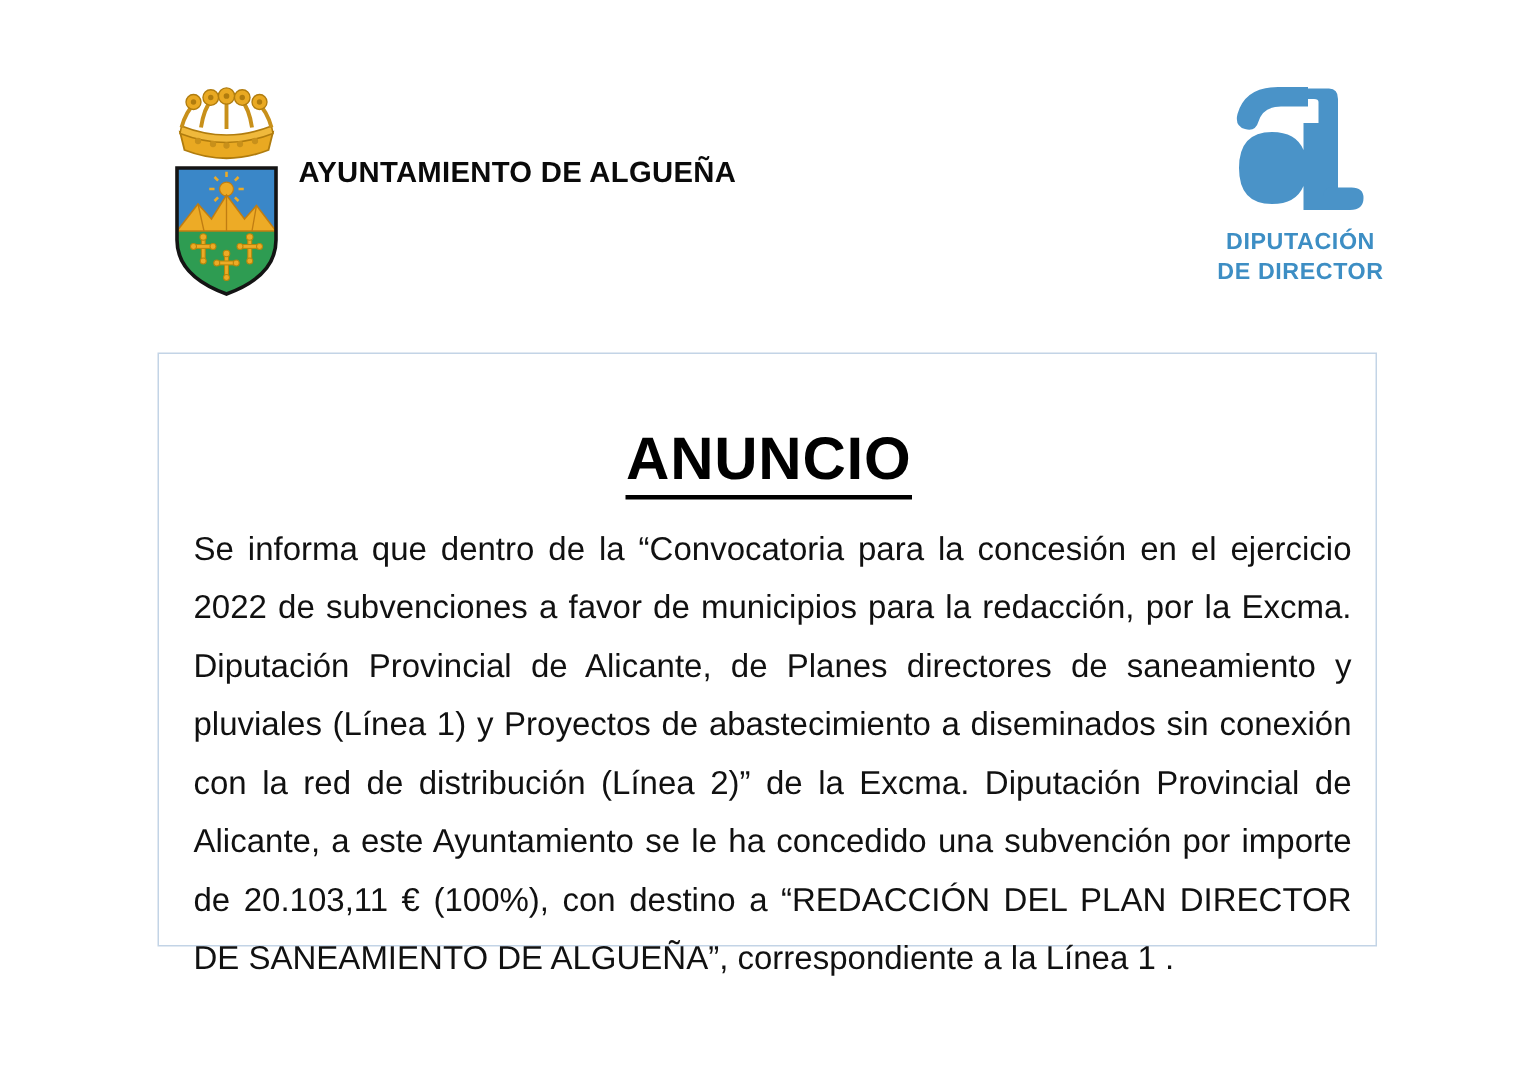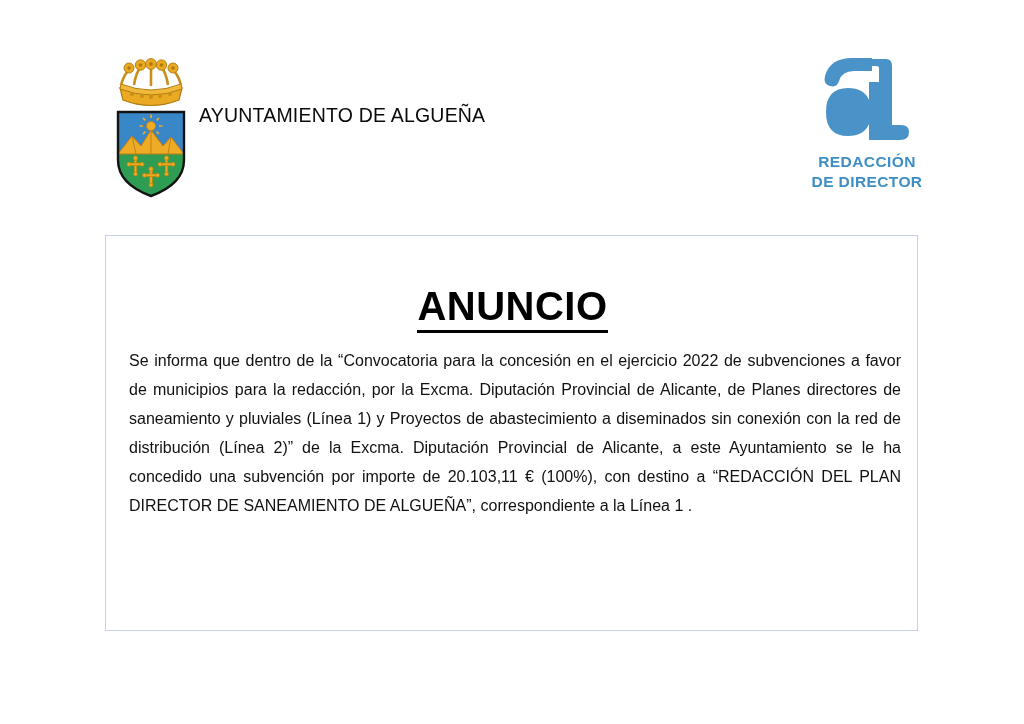--- a/index.html
+++ b/index.html
@@ -35,21 +35,21 @@
 
   #municipality-titles {
     position: absolute;
     left: 199px;
     top: 102px;
     line-height: 1.42;
   }
   .muni-line {
     font-family: "Liberation Sans", sans-serif;
     font-size: 19.5px;
-    font-weight: normal;
+    font-weight: bold;
     letter-spacing: 0.2px;
     color: #0a0a0a;
     white-space: nowrap;
   }
 
   #diputacion-logo {
     position: absolute;
     left: 806px;
     top: 54px;
     width: 122px;
@@ -109,22 +109,22 @@
   }
 
   #announcement-body {
     position: absolute;
     left: 23px;
     top: 110px;
     width: 772px;
     text-align: justify;
     text-justify: inter-word;
     font-family: "Liberation Sans", sans-serif;
-    font-size: 16px;
-    line-height: 29px;
+    font-size: 22px;
+    line-height: 39px;
     color: #111111;
   }
   #announcement-body p {
     margin: 0;
   }
 </style>
 </head>
 <body>
 
 <div id="header">
@@ -227,21 +227,21 @@
           <path d="M56 5 L74 5 Q80 5 80 12 L80 74 Q80 86 68 86 L62 86 L62 73 L64 73 Q67 73 67 69 L67 14 Q67 12 64 12 L56 12 Z"></path>
 
           <path d="M36 34 Q14 34 14 58 Q14 82 36 82 Q52 82 57 70 L57 86 L70 86 L70 28 L57 28 L57 46 Q52 34 36 34 Z
                    M37 47 Q27 47 27 58 Q27 69 37 69 Q48 69 48 58 Q48 47 37 47 Z"></path>
 
           <path d="M62 74 L62 86 L88 86 Q97 86 97 78 Q97 71 89 71 L76 71 Q70 71 70 77 L70 74 Z"></path>
         </g>
       </svg>
     </div>
     <div id="diputacion-wordmark">
-      <div class="dip-line">REDACCIÓN</div>
+      <div class="dip-line">DIPUTACIÓN</div>
       <div class="dip-line">DE DIRECTOR</div>
     </div>
   </div>
 </div>
 
 <div id="announcement-box">
   <div id="announcement-title">
     <span>ANUNCIO</span>
   </div>
   <div id="announcement-body">

